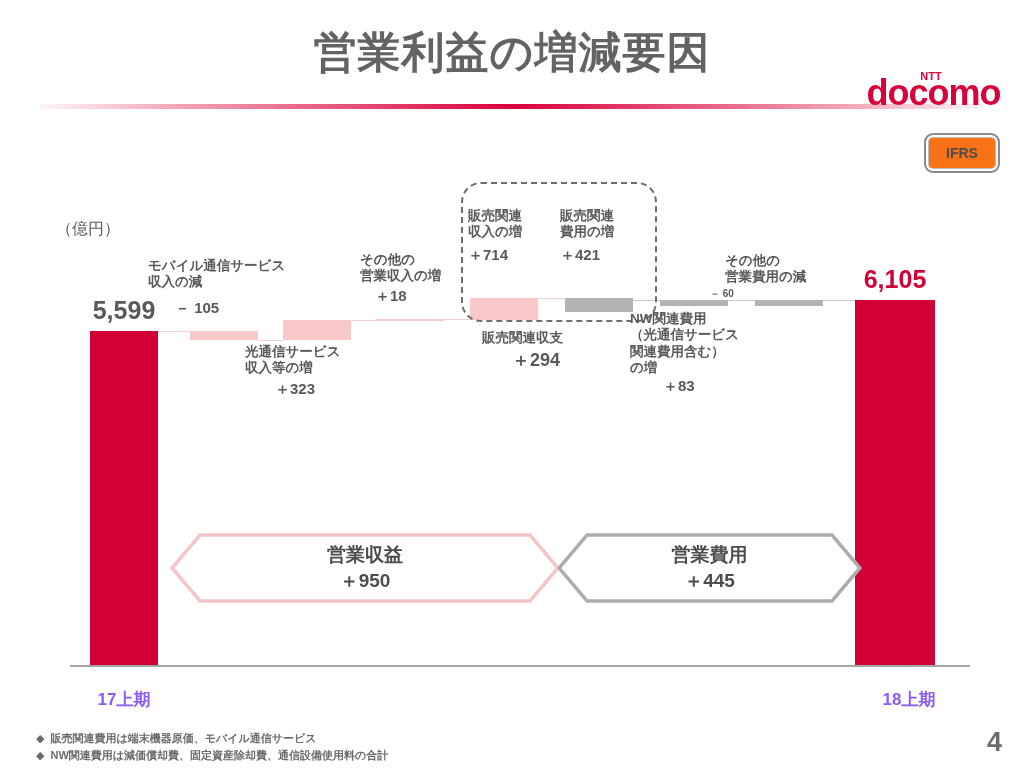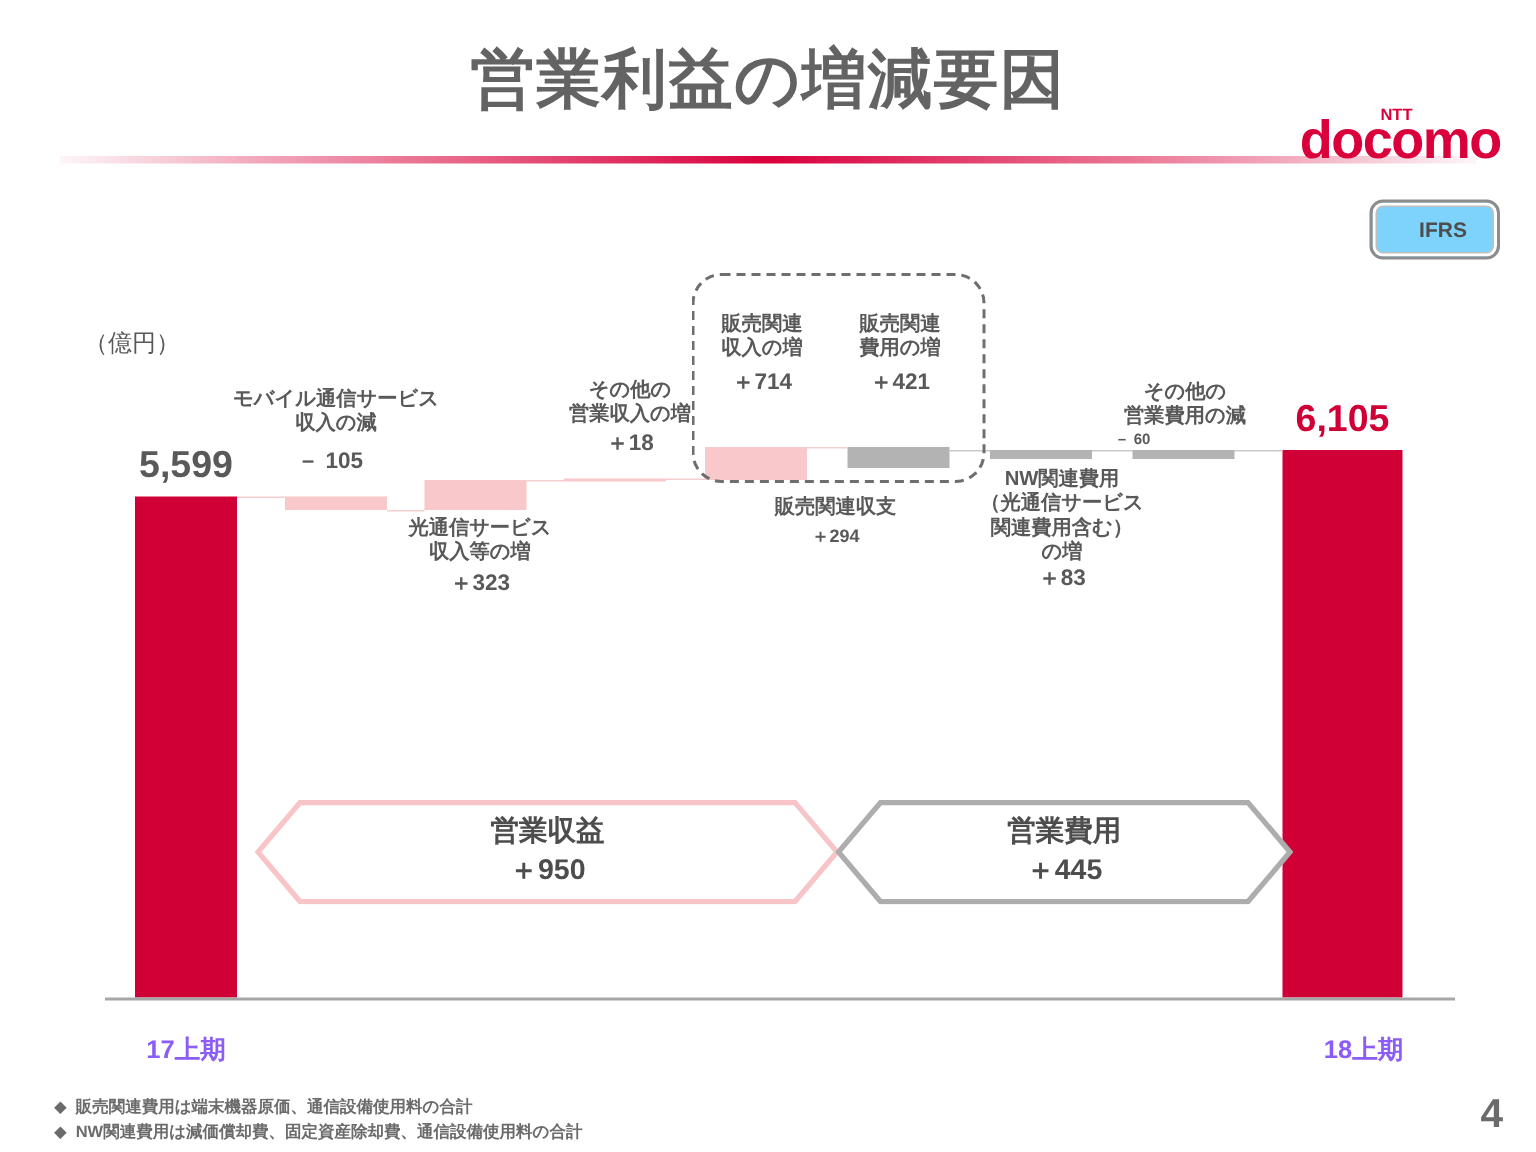--- a/index.html
+++ b/index.html
@@ -21,22 +21,21 @@
   .divider{
     position:absolute;left:40px;top:104px;width:944px;height:5px;
     background:linear-gradient(to right,rgba(217,4,60,0.04) 0%,rgba(217,4,60,0.35) 14%,#d9003c 50%,rgba(217,4,60,0.35) 86%,rgba(217,4,60,0.04) 100%);
   }
   .ifrs{
     position:absolute;right:24px;top:133px;width:72px;height:36px;
     border:2px solid #8c8c8c;border-radius:9px;
     display:flex;align-items:center;justify-content:center;
     font-size:14px;font-weight:bold;color:#4d4d4d;
     box-shadow:inset 0 0 0 2px #ffffff, inset 0 0 0 3px #bfbfbf;
-    background:#7dd3fc;
-    padding-left:11px;
+    background:#f97316;
   }
 
   
   .plot{position:absolute;left:0;top:0;width:1024px;height:768px;}
   .unit{
     position:absolute;left:56px;top:219px;font-size:16px;font-weight:normal;color:#595959;
   }
   .axis{
     position:absolute;left:70px;top:665px;width:900px;height:2px;background:#a6a6a6;
   }
@@ -47,21 +46,21 @@
   .bar-pink{background:#f8c8ca;}
   .bar-gray{background:#b3b3b3;}
 
   
   .conn{position:absolute;height:1px;}
   .conn-pink{background:#f4cfd2;}
   .conn-gray{background:#c9c9c9;}
 
   
   .lbl{
-    position:absolute;text-align:center;font-size:13.5px;font-weight:bold;
+    position:absolute;text-align:left;font-size:13.5px;font-weight:bold;
     color:#595959;line-height:1.22;white-space:pre-line;
   }
   .big{
     position:absolute;text-align:center;font-size:25px;font-weight:bold;color:#595959;
   }
   .big-red{color:#d00036;}
   .tick{
     position:absolute;text-align:center;font-size:17px;font-weight:bold;color:#8b5cf6;
   }
 
@@ -154,21 +153,21 @@
 
     <div class="lbl" style="left:468px;top:208px;width:80px;">販売関連
 収入の増</div>
     <div class="lbl" style="left:468px;top:246px;width:80px;font-size:15px;">＋714</div>
 
     <div class="lbl" style="left:560px;top:208px;width:80px;">販売関連
 費用の増</div>
     <div class="lbl" style="left:560px;top:246px;width:80px;font-size:15px;">＋421</div>
 
     <div class="lbl" style="left:482px;top:330px;width:150px;">販売関連収支</div>
-    <div class="lbl" style="left:512px;top:350px;width:90px;font-size:12px;">＋294</div>
+    <div class="lbl" style="left:512px;top:350px;width:90px;font-size:18px;">＋294</div>
 
     <div class="lbl" style="left:630px;top:311px;width:156px;">NW関連費用
 （光通信サービス
 関連費用含む）
 の増</div>
     <div class="lbl" style="left:663px;top:377px;width:90px;font-size:15px;">＋83</div>
 
     <div class="lbl" style="left:725px;top:253px;width:130px;">その他の
 営業費用の減</div>
     <div class="lbl" style="left:710px;top:288px;width:90px;font-size:10px;">－ 60</div>
@@ -194,19 +193,19 @@
         <span>＋445</span>
       </div>
     </div>
 
     <div class="axis"></div>
     <div class="tick" style="left:74px;top:688px;width:100px;">17上期</div>
     <div class="tick" style="left:859px;top:688px;width:100px;">18上期</div>
   </div>
 
   <div class="notes">
-    <div><span class="dia">◆</span><span>販売関連費用は端末機器原価、通信設備使用料の合計</span></div>
+    <div><span class="dia">◆</span><span>販売関連費用は端末機器原価、モバイル通信サービス</span></div>
     <div><span class="dia">◆</span><span>NW関連費用は減価償却費、固定資産除却費、通信設備使用料の合計</span></div>
   </div>
 
   <div class="pageno">4</div>
 
 </div>
 
 </body></html>

